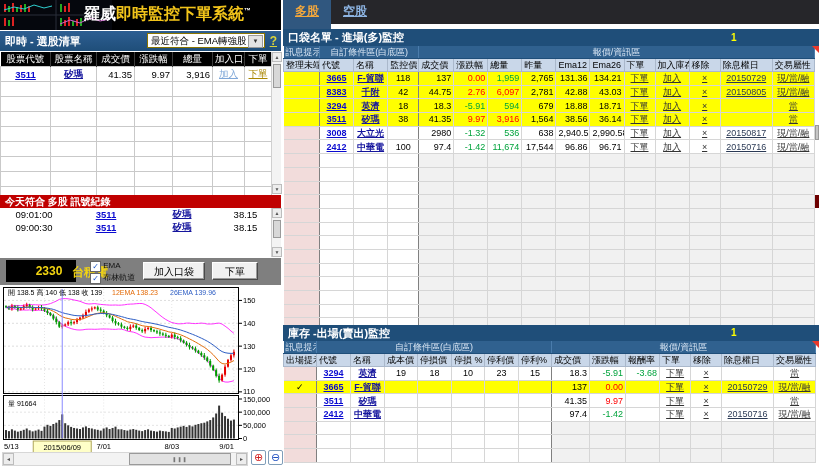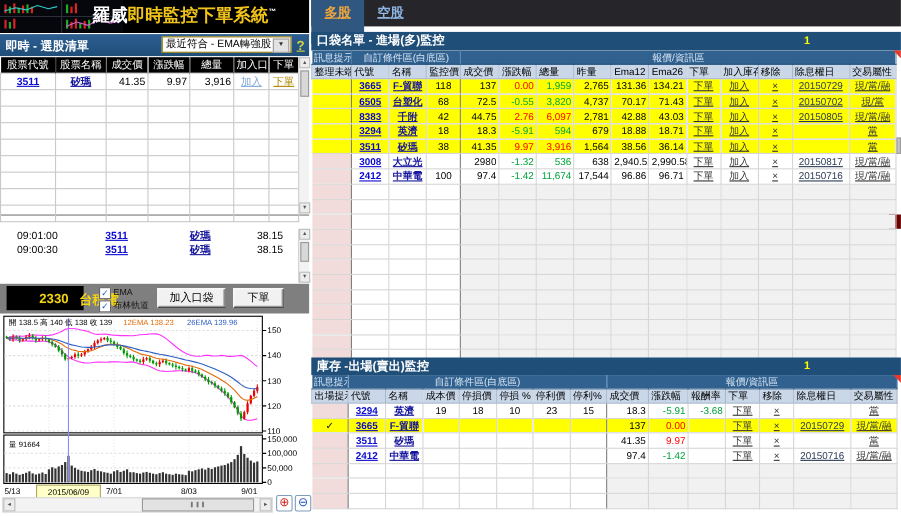--- a/index.html
+++ b/index.html
@@ -240,20 +240,21 @@
           </tr>
         </tbody>
       </table>
     <div class="abs vscroll" style="right:0;top:0;height:142px;">
       <div class="abs sb-btn" style="top:0;left:0;">▲</div>
       <div class="abs sb-thumb" style="top:12px;height:24px;"></div>
       <div class="abs sb-btn" style="bottom:0;left:0;">▼</div>
     </div>
   </div>
 
+  <div class="abs" id="signal-banner">今天符合 多股 訊號紀錄</div>
   <div class="abs" id="signal-corner"></div>
 
   <div class="abs" id="signal-table">
     <table id="sigtbl">
         <colgroup>
           <col style="width: 68px;">
           <col style="width: 76px;">
           <col style="width: 76px;">
           <col style="width: 51px;">
         </colgroup>
@@ -651,37 +652,20 @@
               <td class="num rep">131.36</td>
               <td class="num rep">134.21</td>
               <td class="lnk ctr rep">下單</td>
               <td class="lnk ctr rep">加入</td>
               <td class="lnk ctr rep">×</td>
               <td class="datelnk ctr rep">20150729</td>
               <td class="lnk ctr rep">現/當/融</td>
             </tr>
             <tr class="yrow">
               <td class="msg sep"></td>
-              <td class="code ctr">6505</td>
-              <td class="namelnk ctr">台塑化</td>
-              <td class="ctr sep">68</td>
-              <td class="num rep">72.5</td>
-              <td class="num rep down">-0.55</td>
-              <td class="num rep down">3,820</td>
-              <td class="num rep">4,737</td>
-              <td class="num rep">70.17</td>
-              <td class="num rep">71.43</td>
-              <td class="lnk ctr rep">下單</td>
-              <td class="lnk ctr rep">加入</td>
-              <td class="lnk ctr rep">×</td>
-              <td class="datelnk ctr rep">20150702</td>
-              <td class="lnk ctr rep">現/當</td>
-            </tr>
-            <tr class="yrow">
-              <td class="msg sep"></td>
               <td class="code ctr">8383</td>
               <td class="namelnk ctr">千附</td>
               <td class="ctr sep">42</td>
               <td class="num rep">44.75</td>
               <td class="num rep up">2.76</td>
               <td class="num rep up">6,097</td>
               <td class="num rep">2,781</td>
               <td class="num rep">42.88</td>
               <td class="num rep">43.03</td>
               <td class="lnk ctr rep">下單</td>

